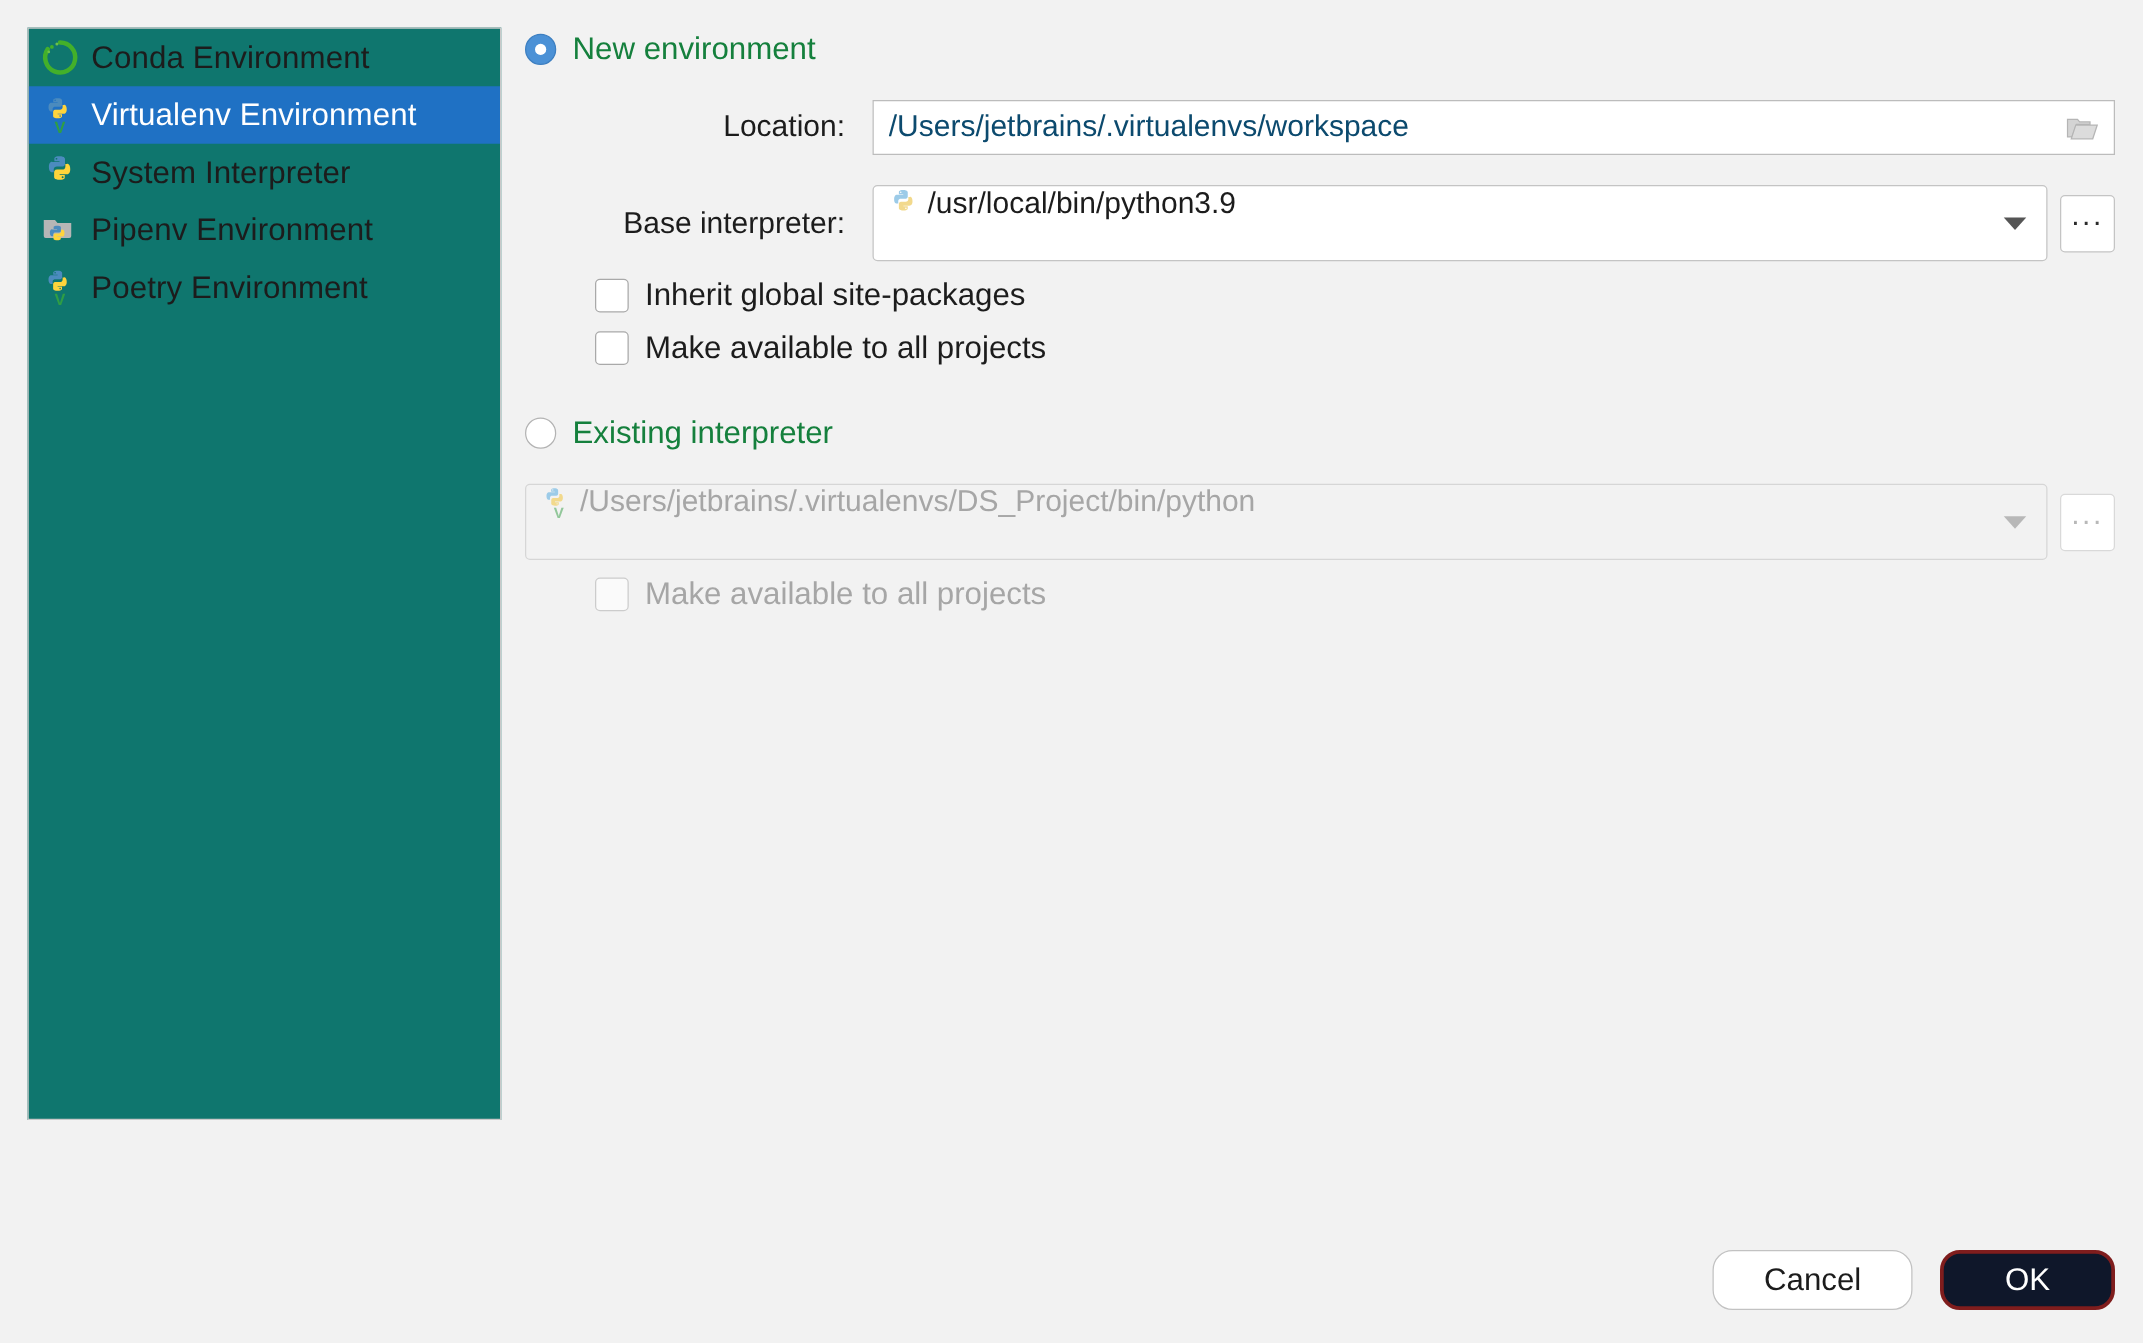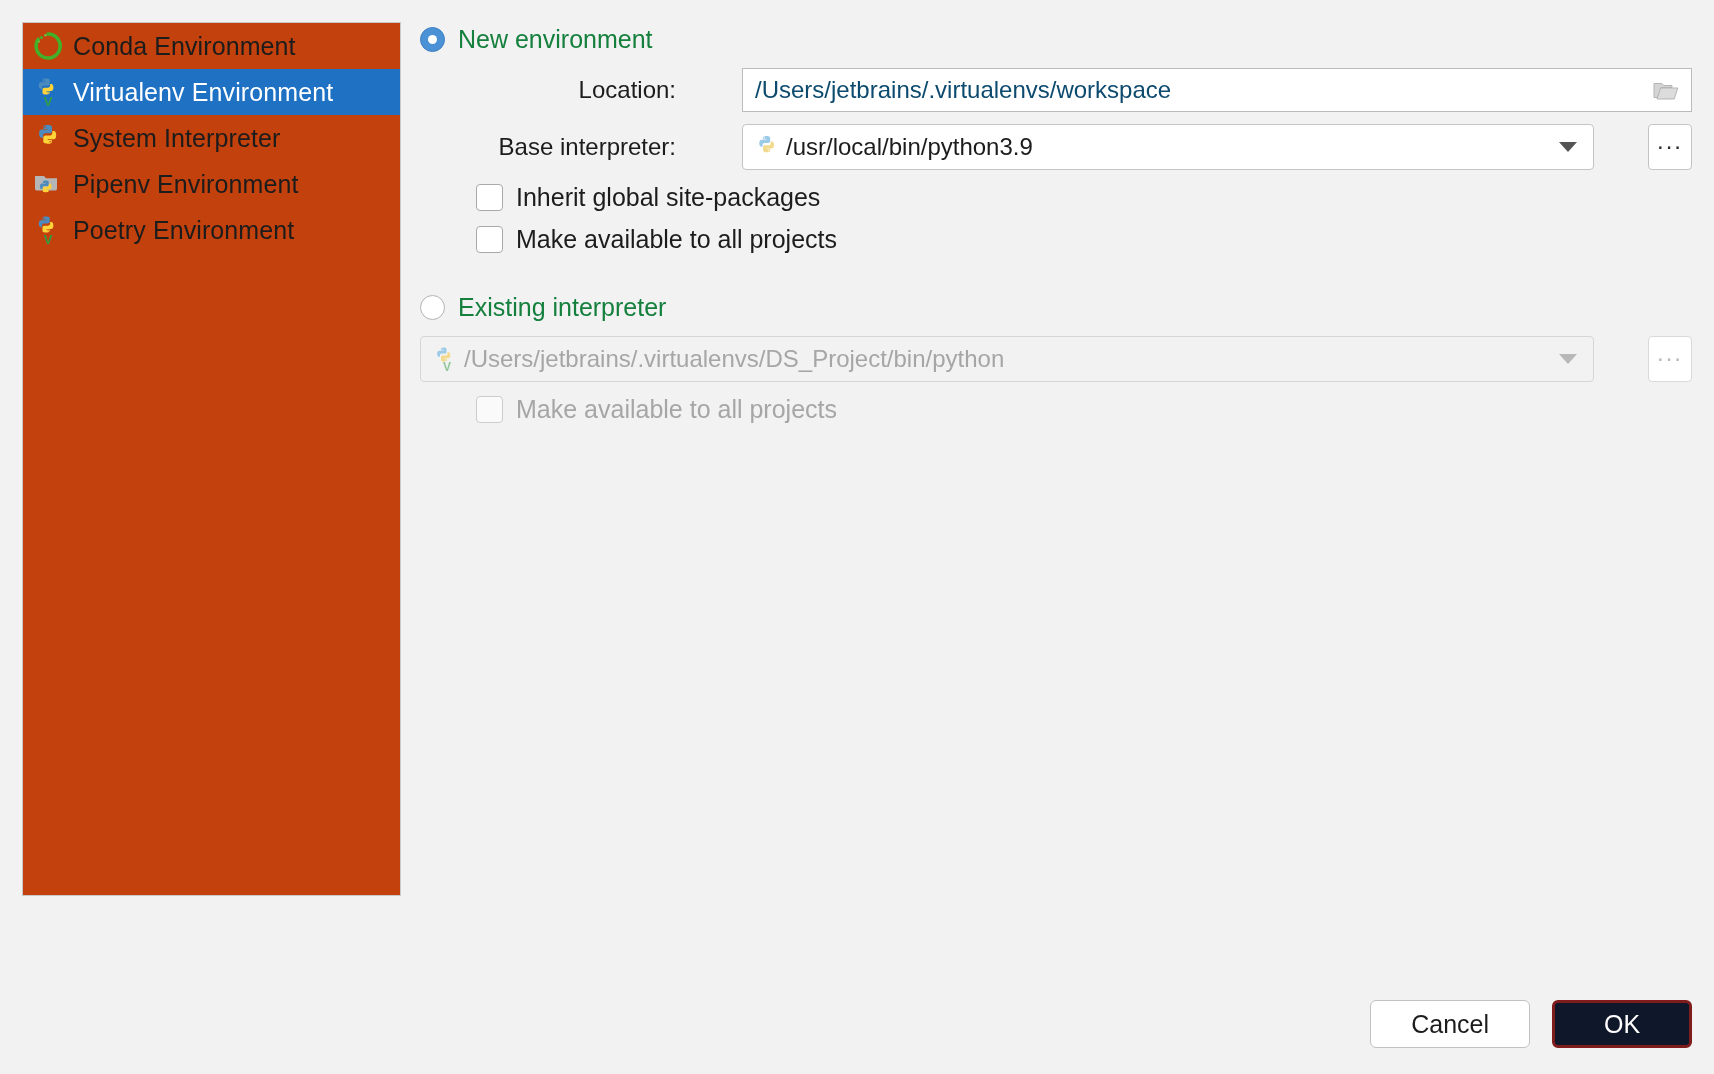--- a/index.html
+++ b/index.html
@@ -22,21 +22,21 @@
     background: #f2f2f2;
   }
 
   
   #sidebar {
     position: absolute;
     left: 22px;
     top: 22px;
     width: 379px;
     height: 874px;
-    background: #c2410c;
+    background: #0f766e;
     border: 1px solid #c9c9c9;
     box-sizing: border-box;
     overflow: hidden;
   }
   .side-item {
     display: flex;
     align-items: center;
     height: 46px;
     padding-left: 8px;
     box-sizing: border-box;
@@ -104,22 +104,21 @@
   }
   .radio-label {
     font-size: 25px;
     color: #15803d;
     white-space: nowrap;
   }
 
   .field-row {
     display: flex;
     align-items: center;
-    margin-top: 12px;
-    gap: 44px;
+    margin-top: 24px;
   }
   .field-label {
     font-size: 24px;
     color: #1c1c1c;
     text-align: right;
     white-space: nowrap;
     box-sizing: border-box;
     padding-right: 22px;
   }
   .field-label.w-loc { width: 278px; }
@@ -148,27 +147,26 @@
     right: 12px;
     top: 50%;
     transform: translateY(-50%);
     width: 26px;
     height: 21px;
   }
 
   
   .combo {
     position: relative;
-    height: 46px;
+    height: 61px;
     background: #ffffff;
     border: 1px solid #c4c4c4;
     border-radius: 4px;
     box-sizing: border-box;
     display: flex;
-    align-items: center;
     padding: 0 46px 0 10px;
     flex: 1 1 auto;
   }
   .combo.disabled {
     background: #f2f2f2;
     border-color: #d6d6d6;
   }
   .combo .value {
     font-size: 24px;
     color: #1c1c1c;
@@ -248,21 +246,21 @@
   #buttonbar {
     position: absolute;
     right: 22px;
     bottom: 26px;
     display: flex;
     align-items: center;
   }
   .btn {
     height: 48px;
     min-width: 140px;
-    border-radius: 6px;
+    border-radius: 16px;
     box-sizing: border-box;
     display: flex;
     align-items: center;
     justify-content: center;
     font-size: 25px;
     cursor: default;
     padding: 0 40px;
   }
   .btn-cancel {
     background: #ffffff;

